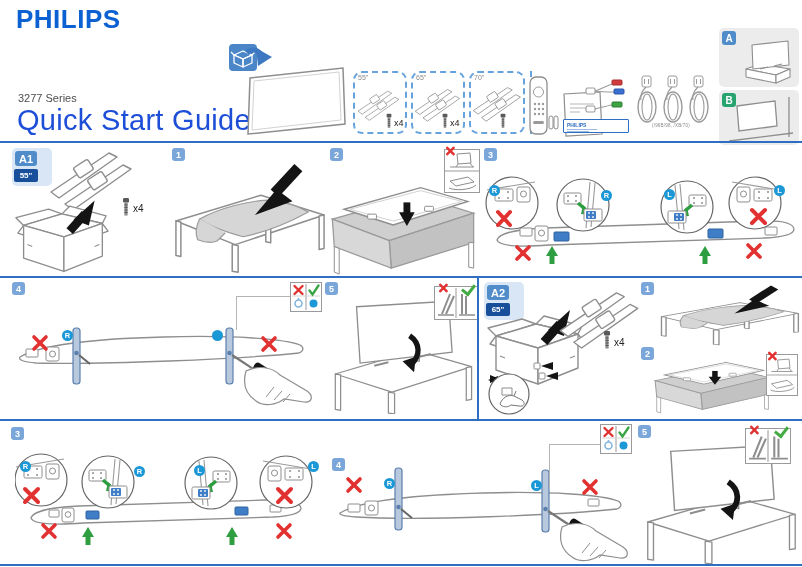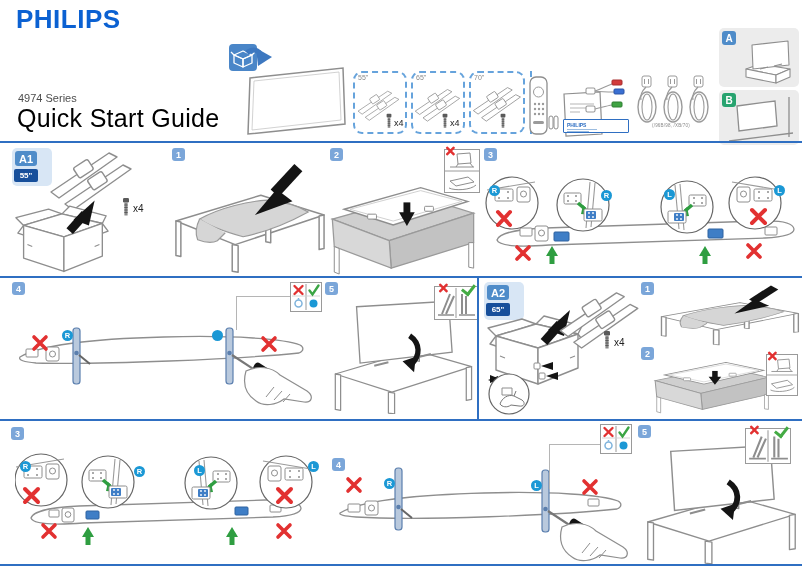--- a/index.html
+++ b/index.html
@@ -5,21 +5,21 @@
   *{box-sizing:border-box;margin:0;padding:0}
   body{background:#9a9a9a;font-family:"Liberation Sans",sans-serif}
   .page{position:relative;width:802px;height:567px;background:#fff;overflow:hidden;margin:0 auto}
   .abs{position:absolute}
   svg.abs{display:block}
   .hline{position:absolute;height:2px;background:#2f6fc2}
   .vline{position:absolute;width:2px;background:#2f6fc2}
   .thin{position:absolute;background:#b5b5b5}
   .brand{font-weight:800;font-size:26px;color:#0b61d2;letter-spacing:.5px}
   .series{font-size:11px;color:#4d4d4d}
-  .title{font-size:25px;color:#000000;letter-spacing:.3px}
+  .title{font-size:29px;color:#1d4ed8;letter-spacing:.3px}
   .badge{display:flex;align-items:center;justify-content:center;color:#fff;font-weight:bold}
   .step-badge{width:13px;height:13px;border-radius:3px;background:#7ba6d9;font-size:9px;box-shadow:inset 0 0 0 1px #higher}
   .sec-box{background:#d8e6f5;border-radius:5px}
   .sec-badge{width:22px;height:15px;border-radius:3px;background:#4f8cc9;font-size:11px}
   .sec-size{width:24px;height:13px;border-radius:2px;background:#174f9b;font-size:8px}
   .rl{width:11px;height:11px;border-radius:50%;background:#1b98d5;font-size:7.5px}
   .dot{width:11px;height:11px;border-radius:50%;background:#1b98d5}
   .dash-box{border:2px dashed #66a3dc;border-radius:9px}
   .size-lbl{font-size:7px;color:#8a8a8a}
   .cnt{font-size:9px;color:#222}
@@ -150,21 +150,21 @@
             <circle cx="14" cy="22" r="1"></circle>
             <circle cx="23" cy="22" r="1"></circle>
           </g>
   <rect x="32" y="11" width="13" height="15" rx="2" fill="#fff" stroke="#8e8e8e"></rect>
   <circle cx="38.5" cy="18" r="3" fill="none" stroke="#8e8e8e"></circle>
 </g>
 </defs>
 </svg>
 
 <span class="abs brand" style="left:16px;top:4px">PHILIPS</span>
-<span class="abs series" style="left:18px;top:92px">4974 Series</span>
+<span class="abs series" style="left:18px;top:92px">3277 Series</span>
 <span class="abs title" style="left:17px;top:104px">Quick Start Guide</span>
 
 <svg class="abs" style="left:229px;top:42px" width="44" height="32" viewBox="0 0 44 32">
   <rect x="0" y="2" width="28" height="27" rx="4" fill="#4a86c8"></rect>
   <g fill="none" stroke="#fff" stroke-width="1.3" stroke-linejoin="round">
     <polygon points="5,13 14,9 23,13 14,17"></polygon>
     <polygon points="5,13 14,17 14,25 5,21"></polygon>
     <polygon points="14,17 23,13 23,21 14,25"></polygon>
     <path d="M5,13 L2,10 M23,13 L26,10"></path>
   </g>

